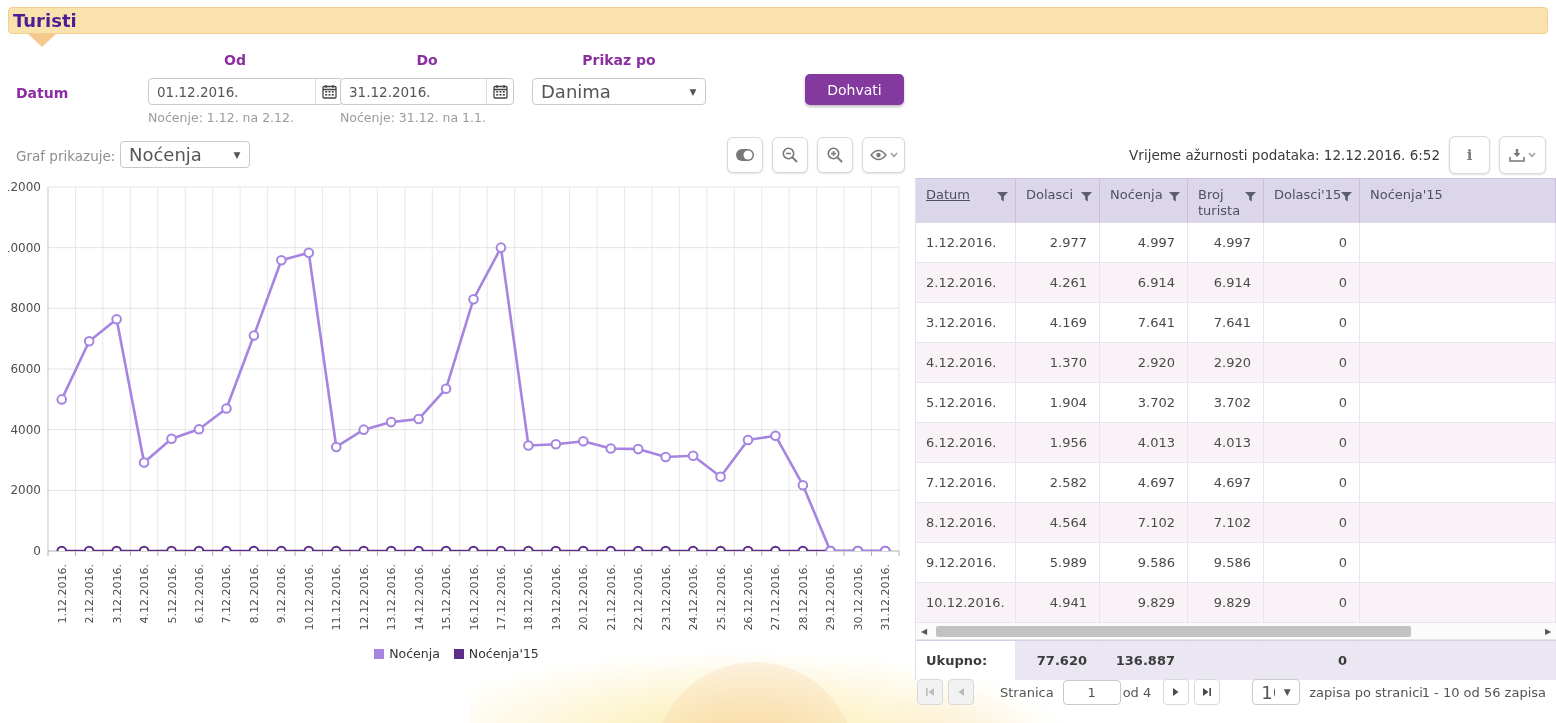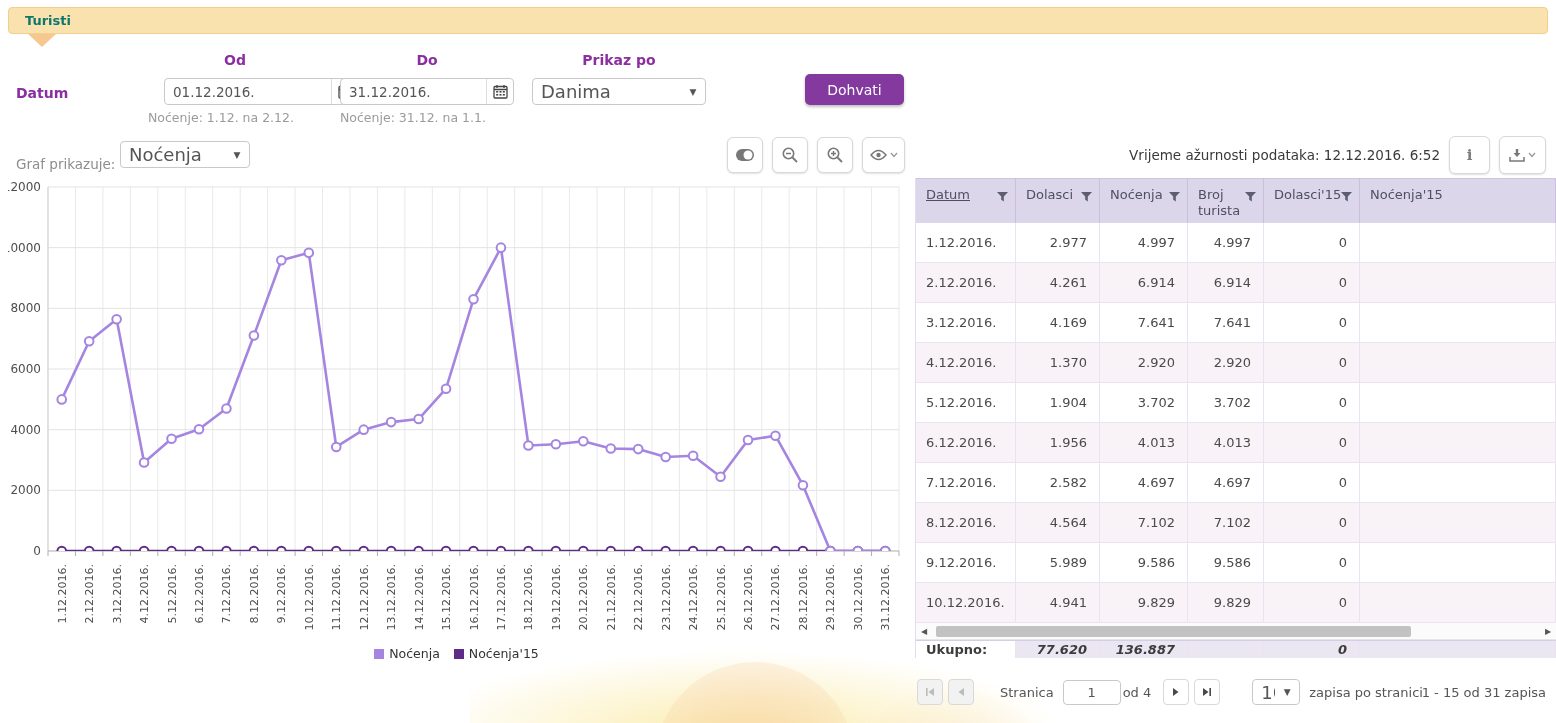--- a/index.html
+++ b/index.html
@@ -15,21 +15,21 @@
   .blob-peach1 { left:655px; top:662px; width:200px; height:200px; border-radius:50%;
     background:radial-gradient(circle, rgba(247,205,160,.6), rgba(247,205,160,.25) 70%, rgba(247,205,160,0)); }
   .blob-peach2 { left:835px; top:688px; width:230px; height:230px; border-radius:50%;
     background:radial-gradient(circle, rgba(248,214,175,.5), rgba(248,214,175,0) 75%); }
 
   .z { z-index:1; }
 
   
   .tabbar { left:8px; top:7px; width:1540px; height:27px; background:#f9e2ae;
     border:1px solid #f3cf8d; border-radius:4px; display:flex; align-items:center; }
-  .tabbar-label { margin-left:16px; font-size:13px; font-weight:bold; color:#0f766e; }
+  .tabbar-label { margin-left:4px; font-size:18px; font-weight:bold; color:#4c1d95; }
   .tab-pointer { left:28px; top:34px; width:0; height:0;
     border-left:14px solid transparent; border-right:14px solid transparent;
     border-top:13px solid #f6c88f; }
 
   
   .flabel { font-size:14px; font-weight:bold; color:#8b2fa0; }
   .hint { font-size:12.5px; color:#9b9b9b; }
   .inputbox { height:27px; background:#fff; border:1px solid #c9c9c9; border-radius:4px;
     display:flex; align-items:stretch; overflow:hidden; }
   .inputbox input { flex:1; border:none; outline:none; padding:0 8px; font-size:13.5px; color:#555;
@@ -70,23 +70,23 @@
   .tr.alt { background:#f9f3f7; }
   .td { border-right:1px solid #e9e4f0; border-bottom:1px solid #e9e4f0; font-size:13px;
     color:#4a4a4a; display:flex; align-items:center; padding:0 10px; }
   .td.num { justify-content:flex-end; padding-right:12px; }
   .hscroll { display:flex; height:17px; align-items:center; background:#fbfbfb;
     border-bottom:1px solid #e6e6e6; }
   .hs-arrow { width:16px; font-size:8px; color:#555; text-align:center; cursor:pointer; }
   .hs-track { flex:1; height:13px; position:relative; }
   .hs-thumb { position:absolute; left:4px; top:1px; width:475px; height:11px; background:#c2c2c2;
     border-radius:2px; cursor:grab; }
-  .totrow { display:flex; height:18px; border-top:1px solid #d5cee4; }
+  .totrow { display:flex; height:40px; border-top:1px solid #d5cee4; }
   .totrow .td { border-bottom:none; font-weight:bold; color:#3c3c3c; }
-  .totrow .tcell { background:#eae6f2;font-style:italic; }
+  .totrow .tcell { background:#eae6f2; }
 
   
   .pager { left:915px; top:676px; width:641px; height:32px; display:flex; align-items:center; }
   .pg-btn { width:26px; height:26px; border-radius:4px; border:1px solid #d9d9d9;
     display:flex; align-items:center; justify-content:center; cursor:pointer; background:#fff; }
   .pg-btn.disabled { background:#f2f2f2; cursor:default; }
   .pg-text { font-size:13px; color:#555; }
   .pg-input { width:58px; height:25px; border:1px solid #c9c9c9; border-radius:4px;
     text-align:center; font-size:13px; color:#555; font-family:inherit; outline:none; }
   .pg-select { width:48px; height:26px; }
@@ -102,21 +102,21 @@
 <div class="abs z tabbar">
   <span class="tabbar-label">Turisti</span>
 </div>
 <div class="abs z tab-pointer"></div>
 
 <div class="abs z flabel" style="left:148px; top:52px; width:174px; text-align:center;">Od</div>
 <div class="abs z flabel" style="left:340px; top:52px; width:174px; text-align:center;">Do</div>
 <div class="abs z flabel" style="left:532px; top:52px; width:174px; text-align:center;">Prikaz po</div>
 <div class="abs z flabel" style="left:16px; top:85px;">Datum</div>
 
-<div class="abs z inputbox" style="left:164px; top:78px; width:195px;">
+<div class="abs z inputbox" style="left:148px; top:78px; width:195px;">
   <input type="text" value="01.12.2016." style="">
   <span class="icon-sect">
     <svg width="15" height="15" viewBox="0 0 15 15">
         <g fill="none" stroke="#444" stroke-width="1.3">
       <rect x="1" y="2.5" width="13" height="11.5" rx="1"></rect>
           <line x1="1" y1="5.5" x2="14" y2="5.5"></line>
       <line x1="4" y1="1" x2="4" y2="4"></line>
           <line x1="11" y1="1" x2="11" y2="4"></line>
         </g>
       <g fill="#444">
@@ -155,21 +155,21 @@
 </div>
 <div class="abs z hint" style="left:340px; top:110px;">Noćenje: 31.12. na 1.1.</div>
 
 <div class="abs z selectbox" style="left:532px; top:78px; width:174px;">
   <span class="sel-text">Danima</span>
   <span class="sel-arrow">▼</span>
 </div>
 
 <button class="abs z btn-primary" style="left:805px; top:74px; width:99px; height:31px;">Dohvati</button>
 
-<div class="abs z graf-label" style="left:16px; top:156px;">Graf prikazuje:</div>
+<div class="abs z graf-label" style="left:16px; top:148px;">Graf prikazuje:</div>
 <div class="abs z selectbox" style="left:120px; top:141px; width:130px;">
   <span class="sel-text">Noćenja</span>
   <span class="sel-arrow">▼</span>
 </div>
 
 <div class="abs z icon-btn" style="left:727px; top:137px; width:36px; height:36px;">
   <svg width="20" height="14" viewBox="0 0 20 14">
     <rect x="1" y="1" width="18" height="12" rx="6" fill="#787878"></rect>
       <circle cx="13" cy="7" r="4.5" fill="#fff"></circle>
   </svg>
@@ -565,14 +565,14 @@
     <svg width="10" height="10" viewBox="0 0 10 10">
       <polygon points="1,1 1,9 6.5,5" fill="#4a4a4a"></polygon>
         <rect x="7.4" y="1" width="1.6" height="8" fill="#4a4a4a"></rect>
       </svg>
   </span>
   <span class="selectbox pg-select" style="margin-left:32px;">
     <span class="sel-text">10</span>
     <span class="sel-arrow">▼</span>
   </span>
   <span class="pg-text" style="margin-left:9px;">zapisa po stranici</span>
-  <span class="range-label">1 - 15 od 31 zapisa</span>
+  <span class="range-label">1 - 10 od 56 zapisa</span>
 </div>
 
 </body></html>

